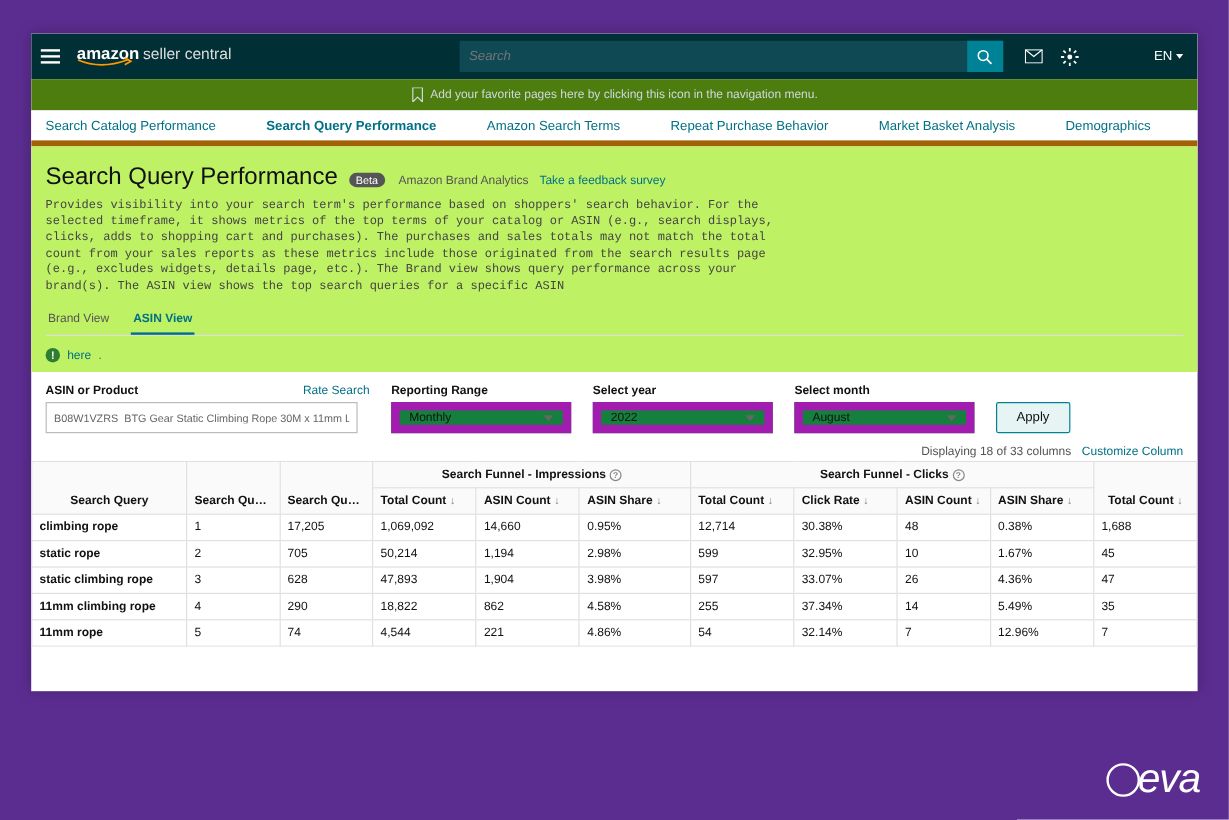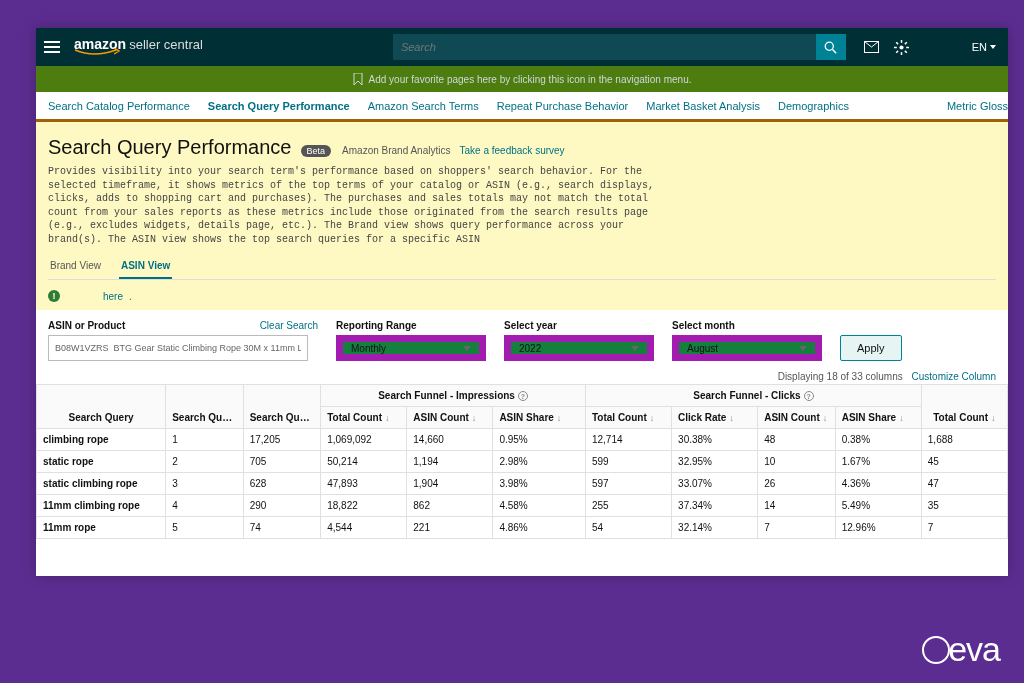--- a/index.html
+++ b/index.html
@@ -9,21 +9,21 @@
     font-size: 11px;
     color: #111;
     width: 1024px;
     height: 683px;
     overflow: hidden;
     position: relative;
   }
   .frame {
     position: absolute;
     top: 28px;
-    left: 36px;
+    left: 26px;
     width: 972px;
     height: 548px;
     background: #fff;
     box-shadow: 0 0 12px rgba(0,0,0,0.25);
     overflow: hidden;
   }
 
   
   .topbar {
     height: 38px;
@@ -77,32 +77,33 @@
     display:flex; align-items:center; justify-content:center;
     color:#cfd8dc; font-size:10px; gap:6px;
   }
 
   
   .tabs {
     height: 30px;
     background: #fff;
     display:flex; align-items:center;
     padding-left: 12px;
-    border-bottom: 3px solid #a16207;
+    border-bottom: 5px solid #a16207;
     font-size: 11px;
+    gap: 24px;
   }
   .tabs .tab { color:#007185; margin-right: 18px; cursor:pointer; white-space:nowrap; }
   .tabs .tab.active { font-weight:700; color:#007185; }
   .tabs .spacer { flex:1; }
   .tabs .tab-right { color:#007185; margin-right:0; }
 
   
   .page {
     padding: 14px 12px 8px 12px;
-    background: #fef9c3;
+    background: #bef264;
   }
   .page h1 { font-size: 20px; font-weight:400; display:inline-block; margin-right:6px; }
   .beta-badge {
     display:inline-block; background:#555; color:#fff;
     font-size:9px; padding:1px 6px; border-radius:8px; vertical-align:middle;
   }
   .breadcrumb-src { font-size:10px; color:#555; margin-left:8px; }
   .survey-link { font-size:10px; color:#007185; margin-left:6px; cursor:pointer; }
   .page-desc { font-size:10px; color:#444; line-height:1.35; margin-top:6px; max-width:620px;font-family:Liberation Mono, monospace; }
 
@@ -113,21 +114,21 @@
   .view-tabs .vtab.active { color:#007185; border-bottom:2px solid #007185; font-weight:600; }
 
   .notice {
     display:flex; align-items:center; gap:6px;
     font-size:10px; color:#555; margin-top:10px;
   }
   .notice .info-icon {
     width:12px;height:12px;border-radius:50%;background:#2e7d32;color:#fff;
     display:flex;align-items:center;justify-content:center;font-size:9px;font-weight:700;
   }
-  .notice a { color:#007185; cursor:pointer;margin-left:37px; }
+  .notice a { color:#007185; cursor:pointer; }
 
   
   .filters {
     display:flex; align-items:flex-end; gap:18px; margin-top:10px; padding:0 12px;
   }
   .filter { display:flex; flex-direction:column; gap:4px; }
   .filter-label { font-size:10px; font-weight:700; color:#111; }
   .asin-input {
     width:260px; height:26px; border:1px solid #bbb; font-size:9px; padding:0 6px;
     color:#666;
@@ -156,21 +157,21 @@
   th, td { border:1px solid #e0e0e0; font-size:10px; padding:5px 6px; text-align:left; overflow:hidden; text-overflow:ellipsis; white-space:nowrap; }
   thead th { background:#fafafa; vertical-align:bottom; }
   thead .group-head th { text-align:center; font-weight:700; background:#fafafa; }
   .sort-arrow { color:#888; font-size:9px; margin-left:3px; }
   tbody td.bold { font-weight:700; }
   .help-icn { display:inline-block;width:10px;height:10px;border:1px solid #888;border-radius:50%;font-size:7px;color:#888;text-align:center;line-height:9px;margin-left:3px; }
 
   
   .eva-logo {
     position:absolute; right:24px; bottom:14px; color:#fff;
-    font-size:34px; font-weight:300; 
+    font-size:34px; font-weight:300; font-style:italic;
     display:flex; align-items:center; letter-spacing:-1px;
   }
   .eva-logo .circle {
     width:28px; height:28px; border:2px solid #fff; border-radius:50%;
     display:inline-flex; align-items:center; justify-content:center; margin-right:-2px;
   }
 </style>
 </head>
 <body>
 
@@ -268,21 +269,21 @@
     <div class="notice">
       <span class="info-icon">!</span>
       <a>here</a>.
     </div>
   </div>
 
   <div class="filters">
     <div class="filter">
       <div style="display:flex;justify-content:space-between;align-items:flex-start;width:270px;">
         <span class="filter-label">ASIN or Product</span>
-        <span class="clear-link">Clear Search</span>
+        <span class="clear-link">Rate Search</span>
       </div>
       <input class="asin-input" type="text" value="B08W1VZRS  BTG Gear Static Climbing Rope 30M x 11mm L…" style="">
     </div>
     <div class="filter">
       <span class="filter-label">Reporting Range</span>
       <div class="select">
         <span>Monthly</span>
         <span class="chev"></span>
       </div>
     </div>

